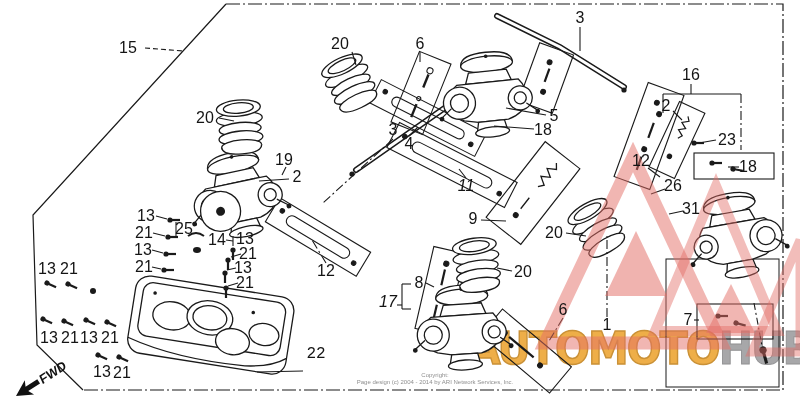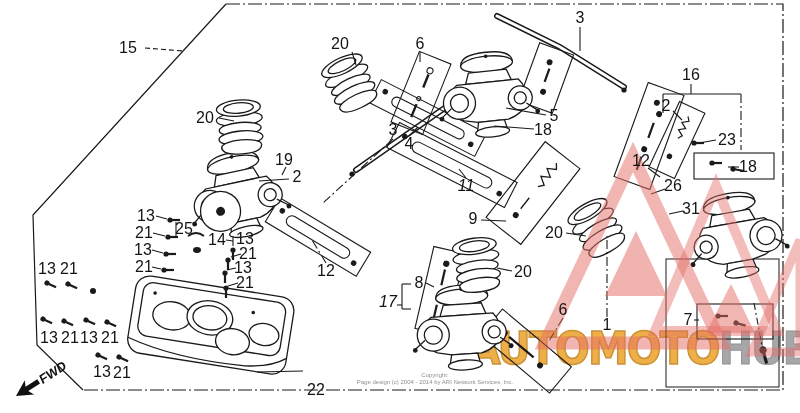--- a/index.html
+++ b/index.html
@@ -308,21 +308,21 @@
       <div class="part-label" style="left: 70px; top: 338px;">21</div>
       <div class="part-label" style="left: 89px; top: 338px;">13</div>
       <div class="part-label" style="left: 110px; top: 338px;">21</div>
       <div class="part-label" style="left: 102px; top: 372px;">13</div>
       <div class="part-label" style="left: 122px; top: 373px;">21</div>
       <div class="part-label" style="left: 388px; top: 302px; font-style: italic;">17</div>
       <div class="part-label" style="left: 419px; top: 283px;">8</div>
       <div class="part-label" style="left: 563px; top: 310px;">6</div>
       <div class="part-label" style="left: 607px; top: 325px;">1</div>
       <div class="part-label" style="left: 688px; top: 320px;">7</div>
-      <div class="part-label" style="left: 316px; top: 390px;">22</div>
+      <div class="part-label" style="left: 316px; top: 354px; font-family: Liberation Mono, monospace;">22</div>
     </div>
 
   <div class="footer-copy">
     <div>Copyright:</div>
     <div>Page design (c) 2004 - 2014 by ARI Network Services, Inc.</div>
   </div>
 
 </div>
 
 </body></html>

